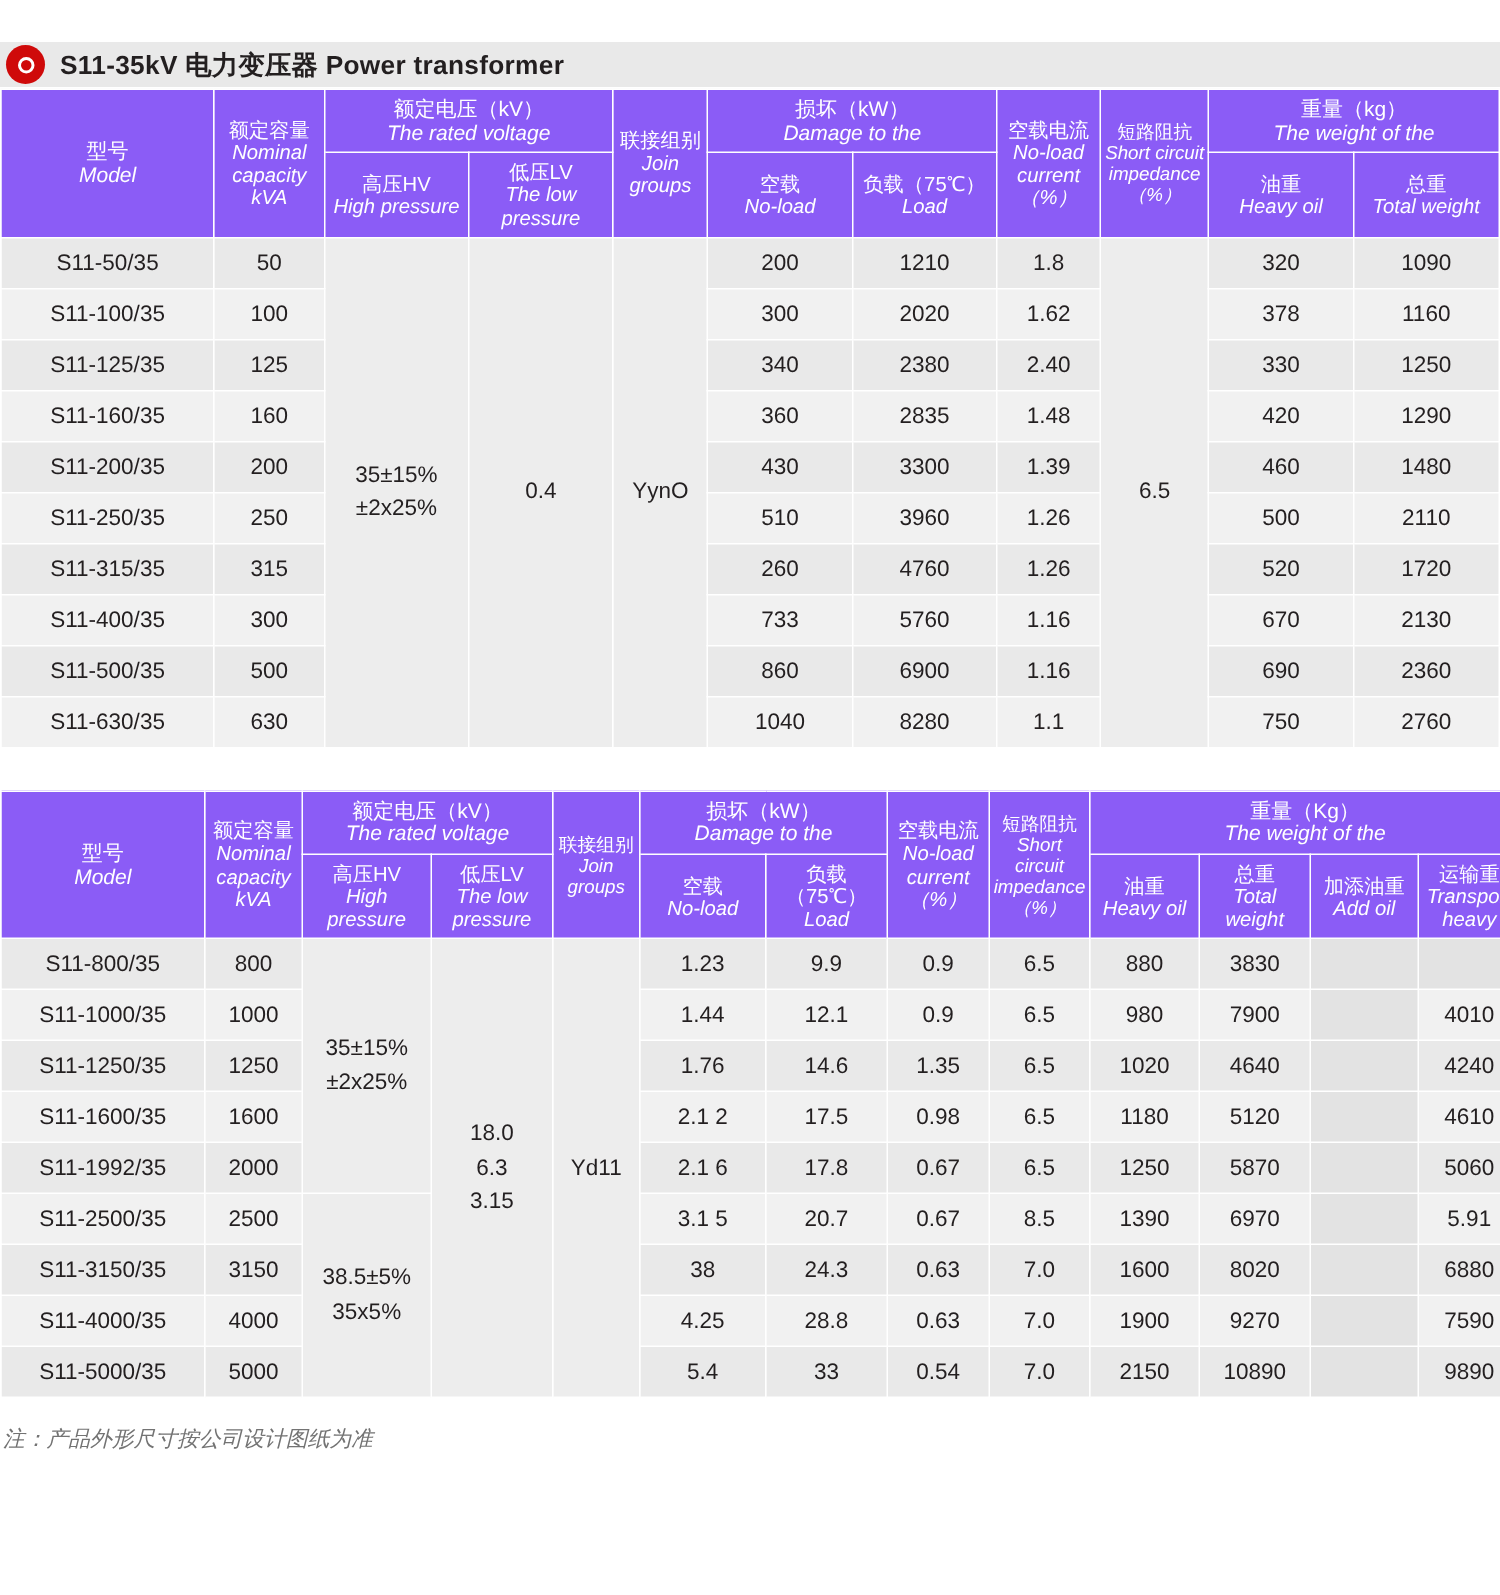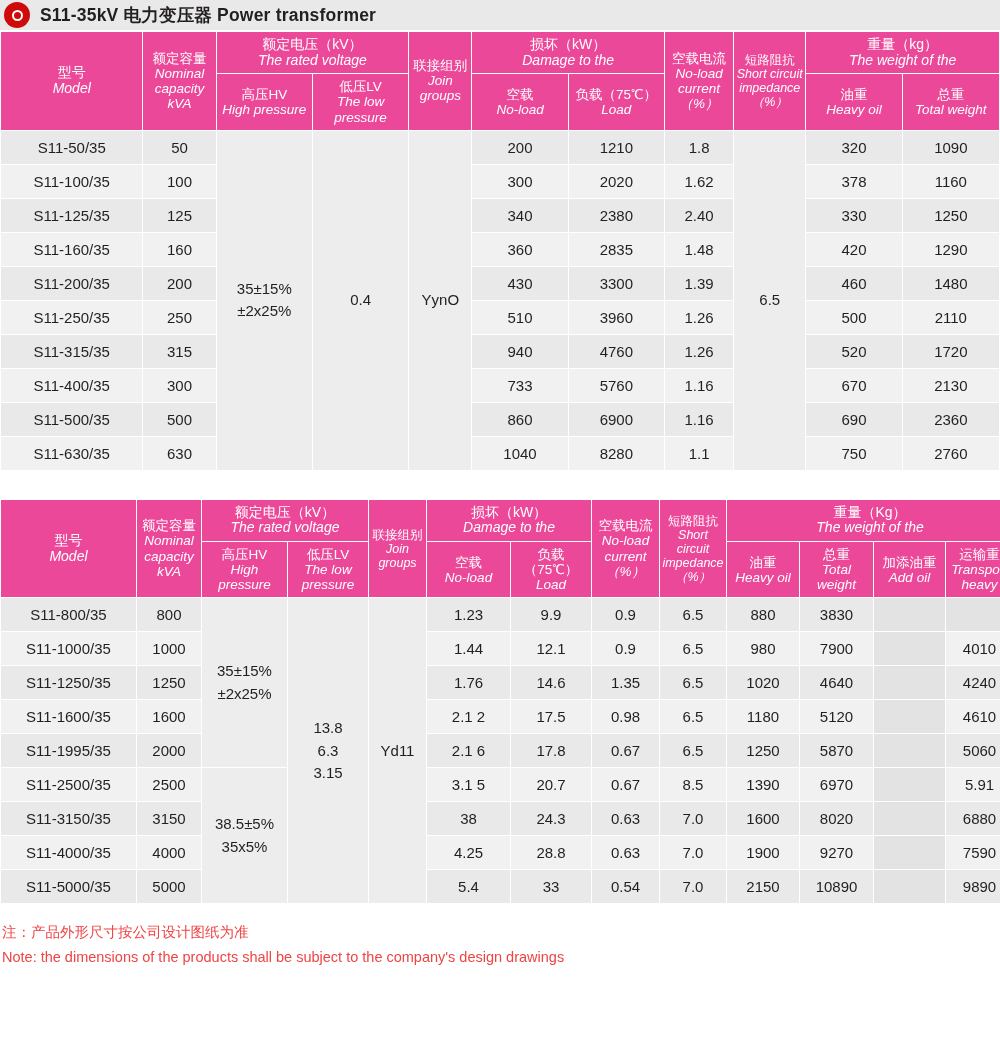--- a/index.html
+++ b/index.html
@@ -11,20 +11,21 @@
     background: #ffffff;
     font-family: "Liberation Sans", sans-serif;
     color: #231f20;
     -webkit-font-smoothing: antialiased;
   }
   .page {
     width: 1000px;
     box-sizing: border-box;
     padding: 0;
     position: relative;
+    margin-top: 28px;
   }
 
   
   .title-bar {
     display: flex;
     align-items: center;
     height: 30px;
     background: #e9e9e9;
     border-bottom: 1px solid #ffffff;
     padding-left: 4px;
@@ -64,21 +65,21 @@
   table.spec td, table.spec th {
     border: 1px solid #ffffff;
     text-align: center;
     vertical-align: middle;
     font-weight: normal;
     font-size: 15px;
     color: #231f20;
     padding: 0;
   }
   table.spec thead th {
-    background: #ec4899;
+    background: #8b5cf6;
     color: #ffffff;
     line-height: 1.12;
     padding: 5px 2px;
     font-size: 14px;
   }
   table.spec thead th .hdr-cn { display: block; }
   table.spec thead th .hdr-en { display: block; font-style: italic; }
 
   table.spec tbody td {
     height: 33px;
@@ -113,21 +114,22 @@
   .hdr-xsmall { font-size: 12.5px; }
 
   
   .notes {
     margin-top: 16px;
     padding: 0 2px;
   }
   .notes div {
     font-size: 14.5px;
     line-height: 1.7;
-    color: #ef4444;
+    color: #737373;
+    font-style: italic;
   }
 </style>
 </head>
 <body>
 
 <div class="page">
 
   <div class="title-bar">
     <div class="title-logo">
       <div class="ring"></div>
@@ -272,21 +274,21 @@
           <td>250</td>
           <td>510</td>
           <td>3960</td>
           <td>1.26</td>
           <td>500</td>
           <td>2110</td>
         </tr>
         <tr>
           <td class="model-col">S11-315/35</td>
           <td>315</td>
-          <td>940</td>
+          <td>260</td>
           <td>4760</td>
           <td>1.26</td>
           <td>520</td>
           <td>1720</td>
         </tr>
         <tr>
           <td class="model-col">S11-400/35</td>
           <td>300</td>
           <td>733</td>
           <td>5760</td>
@@ -408,21 +410,21 @@
     </thead>
     <tbody>
         <tr>
           <td class="model-col">S11-800/35</td>
           <td>800</td>
           <td class="merged" rowspan="5">
             <span style="display:block">35±15%</span>
             <span style="display:block">±2x25%</span>
           </td>
           <td class="merged" rowspan="9">
-            <span style="display:block">13.8</span>
+            <span style="display:block">18.0</span>
             <span style="display:block">6.3</span>
             <span style="display:block">3.15</span>
           </td>
           <td class="merged" rowspan="9">Yd11</td>
           <td>1.23</td>
           <td>9.9</td>
           <td>0.9</td>
           <td>6.5</td>
           <td>880</td>
           <td>3830</td>
@@ -459,21 +461,21 @@
           <td>2.1 2</td>
           <td>17.5</td>
           <td>0.98</td>
           <td>6.5</td>
           <td>1180</td>
           <td>5120</td>
           <td class="blank"></td>
           <td>4610</td>
         </tr>
         <tr>
-          <td class="model-col">S11-1995/35</td>
+          <td class="model-col">S11-1992/35</td>
           <td>2000</td>
           <td>2.1 6</td>
           <td>17.8</td>
           <td>0.67</td>
           <td>6.5</td>
           <td>1250</td>
           <td>5870</td>
           <td class="blank"></td>
           <td>5060</td>
         </tr>
@@ -527,16 +529,15 @@
           <td>2150</td>
           <td>10890</td>
           <td class="blank"></td>
           <td>9890</td>
         </tr>
       </tbody>
   </table>
 
   <div class="notes">
     <div>注：产品外形尺寸按公司设计图纸为准</div>
-    <div>Note: the dimensions of the products shall be subject to the company's design drawings</div>
   </div>
 
 </div>
 
 </body></html>

